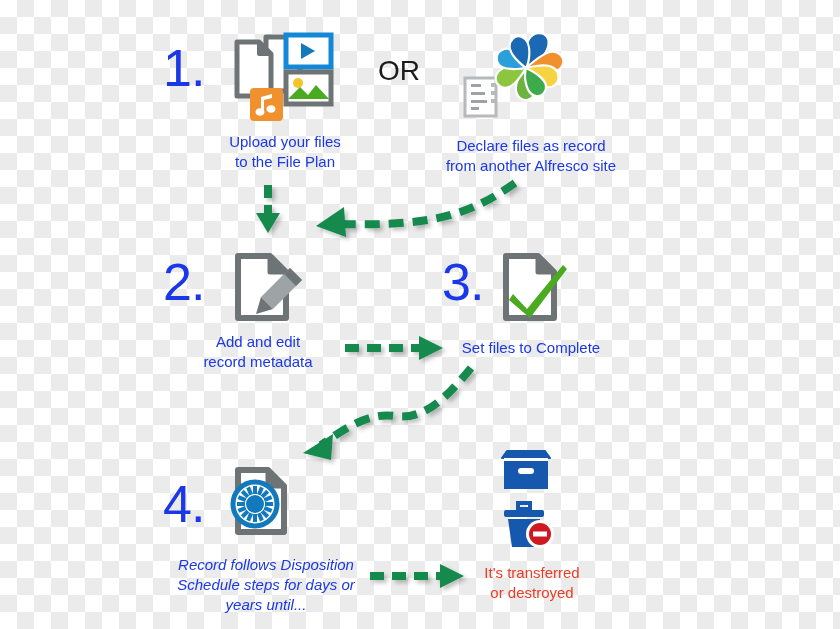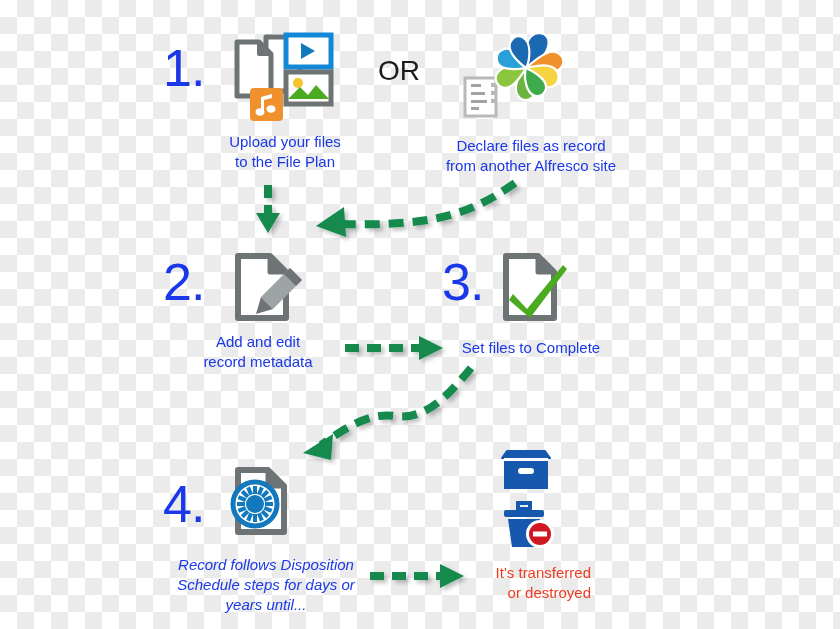--- a/index.html
+++ b/index.html
@@ -38,21 +38,21 @@
     font-size: 15px;
     line-height: 20px;
     text-align: center;
     font-family: "Liberation Sans", sans-serif;
     white-space: pre-line;
   }
   .caption-red {
     color: #ef3b22;
     font-size: 15px;
     line-height: 20px;
-    text-align: right;
+    text-align: center;
     font-family: "Liberation Sans", sans-serif;
     white-space: pre-line;
   }
   .or-text {
     color: #1c1c1c;
     font-size: 28px;
     font-family: "Liberation Sans", sans-serif;
   }
   svg { display: block; overflow: visible; }
 </style>

